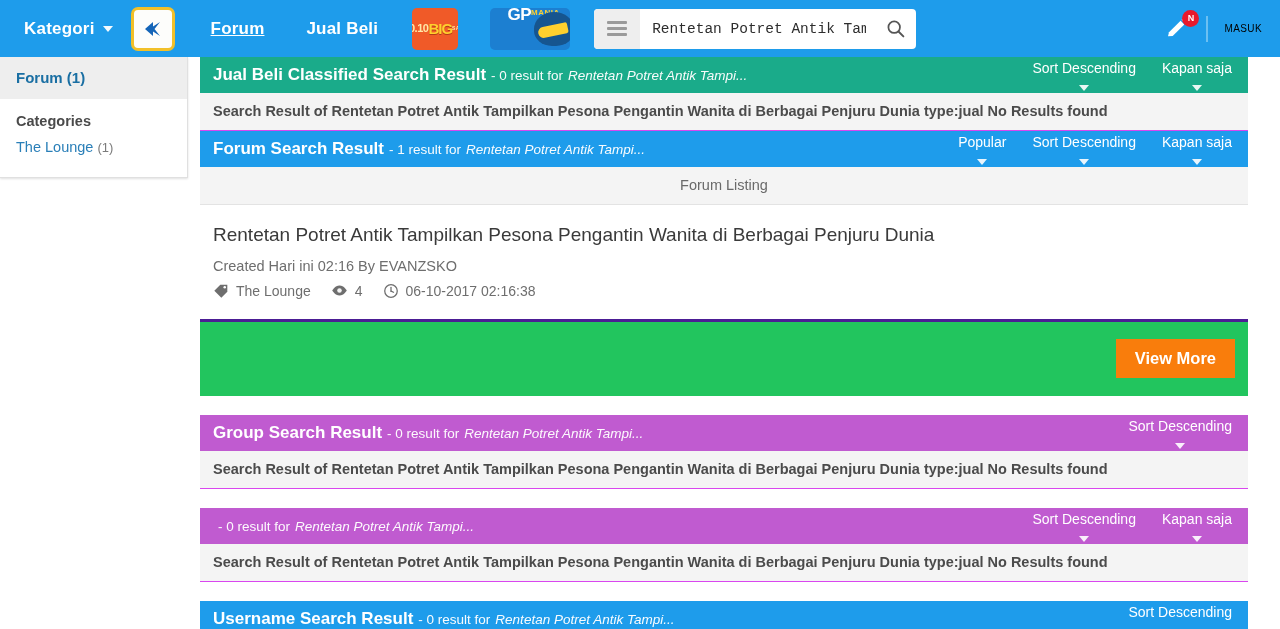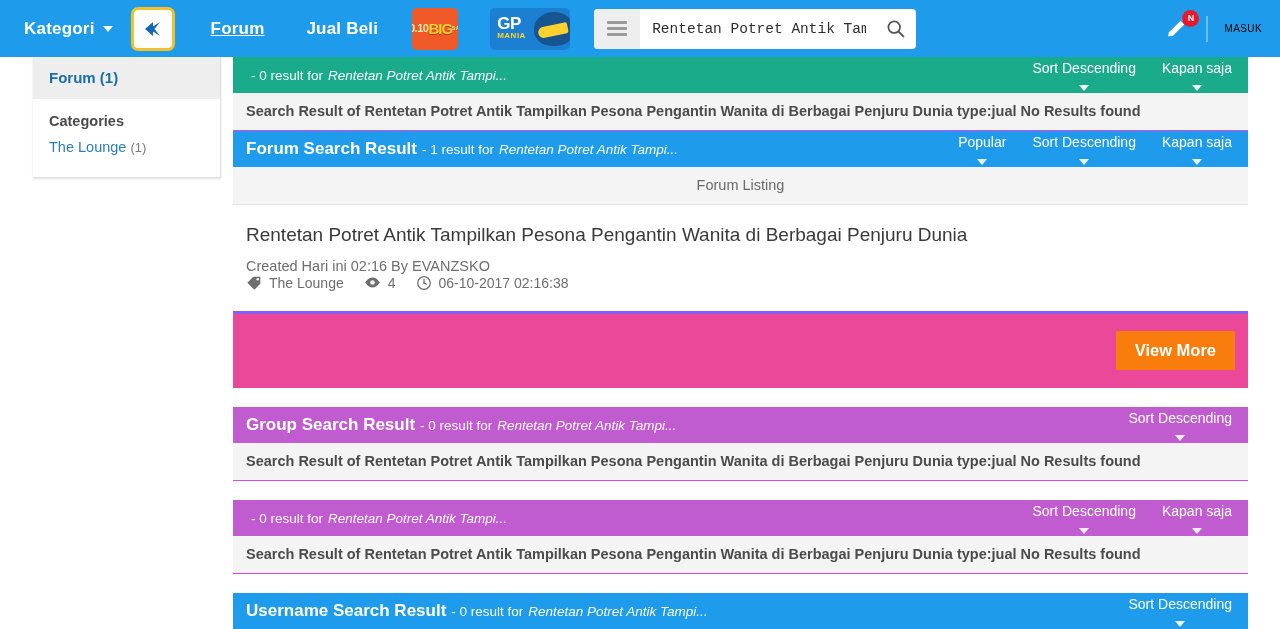--- a/index.html
+++ b/index.html
@@ -69,21 +69,21 @@
   .bigsale .l1 { font-size: 11px; font-weight: bold; color: #ffe9a8; letter-spacing: -.5px; }
   .bigsale .l2 { font-size: 15px; font-weight: bold; color: #ffd02e; letter-spacing: -1px; text-shadow: 0 1px 0 #b23b16; }
   .bigsale .l3 { font-size: 5px; font-weight: bold; color: #ffe9a8; letter-spacing: .4px; }
 
   .gpmania {
     margin-left: 32px;
     width: 80px; height: 42px;
     background: #1c7fd1;
     border-radius: 5px;
     position: relative;
-    display: flex; flex-direction: column; justify-content: center;
+    display: flex; flex-direction: row; justify-content: center;
     padding-left: 7px;
     overflow: hidden;
   }
   .gpmania .gp { font-size: 17px; font-weight: bold; color: #ffffff; line-height: 14px; letter-spacing: -.5px; }
   .gpmania .mania { font-size: 8px; font-weight: bold; color: #ffd02e; letter-spacing: .5px; line-height: 10px; }
   .gpmania .helmet {
     position: absolute; right: -4px; top: 4px;
     width: 40px; height: 34px;
     background: #16558f;
     border-radius: 50% 50% 45% 45%;
@@ -146,21 +146,21 @@
     background: #e8192c;
     border-radius: 50%;
     color: #ffffff;
     font-size: 9px; font-weight: bold;
     display: flex; align-items: center; justify-content: center;
   }
   .vdivide { width: 2px; height: 26px; background: #6cc0f2; margin: 0 16px 0 12px; }
   .masuk { color: #000000; font-size: 10px; font-weight: normal; letter-spacing: .4px; cursor: pointer; }
 
   
-  .page { display: flex; width: 1280px; height: 572px; background: #ffffff; padding-left: 33px; }
+  .page { display: flex; width: 1280px; height: 572px; background: #ffffff; }
 
   
   .sidebar {
     width: 188px; flex: none;
     padding: 0;
   }
   .side-card {
     margin: 0;
     border: 1px solid #e0e0e0;
     border-top: none;
@@ -225,42 +225,43 @@
   .forum-listing {
     background: #f4f4f4;
     font-size: 14.5px; color: #6a6a6a;
     padding: 10px 13px 11px 13px;
     border-bottom: 1px solid #e3e3e3;
     text-align: center;
   }
 
   .result-body {
     background: #ffffff;
-    border-bottom: 3px solid #8b5cf6;
+    border-bottom: 3px solid #4c1d95;
     padding: 18px 13px 20px 13px;
   }
   .result-title {
     font-size: 19px; color: #3a3a3a;
     line-height: 24px;
     margin-bottom: 11px;
     cursor: pointer;
   }
   .result-meta {
     font-size: 14.5px; color: #6e6e6e;
+    margin-bottom: 8px;
   }
   .result-stats {
     display: flex; align-items: center;
     font-size: 14px; color: #6e6e6e;
   }
   .stat { display: flex; align-items: center; gap: 7px; }
   .stat + .stat { margin-left: 20px; }
   .stat svg { display: block; }
 
   .viewmore-bar {
-    background: #ec4899;
+    background: #22c55e;
     padding: 17px 13px 18px 0;
     display: flex; justify-content: flex-end;
     margin-bottom: 19px;
   }
   .viewmore {
     background: #f97d0c;
     color: #ffffff;
     font-size: 16.5px; font-weight: bold;
     border: none;
     padding: 10px 19px;
@@ -343,20 +344,21 @@
         <a href="#">The Lounge</a>
         <span class="cnt">(1)</span>
       </div>
     </div>
   </div>
 
   <div class="main">
 
     <div class="section">
       <div class="sec-head teal">
+        <span class="sec-title">Jual Beli Classified Search Result</span>
         <span class="sec-sub">- 0 result for</span>
         <span class="sec-sub sec-q">Rentetan Potret Antik Tampi...</span>
         <span class="sec-spacer"></span>
         <span class="drop">
           <span>Sort Descending</span>
           <span class="tri"></span>
         </span>
         <span class="drop">
           <span>Kapan saja</span>
           <span class="tri"></span>

